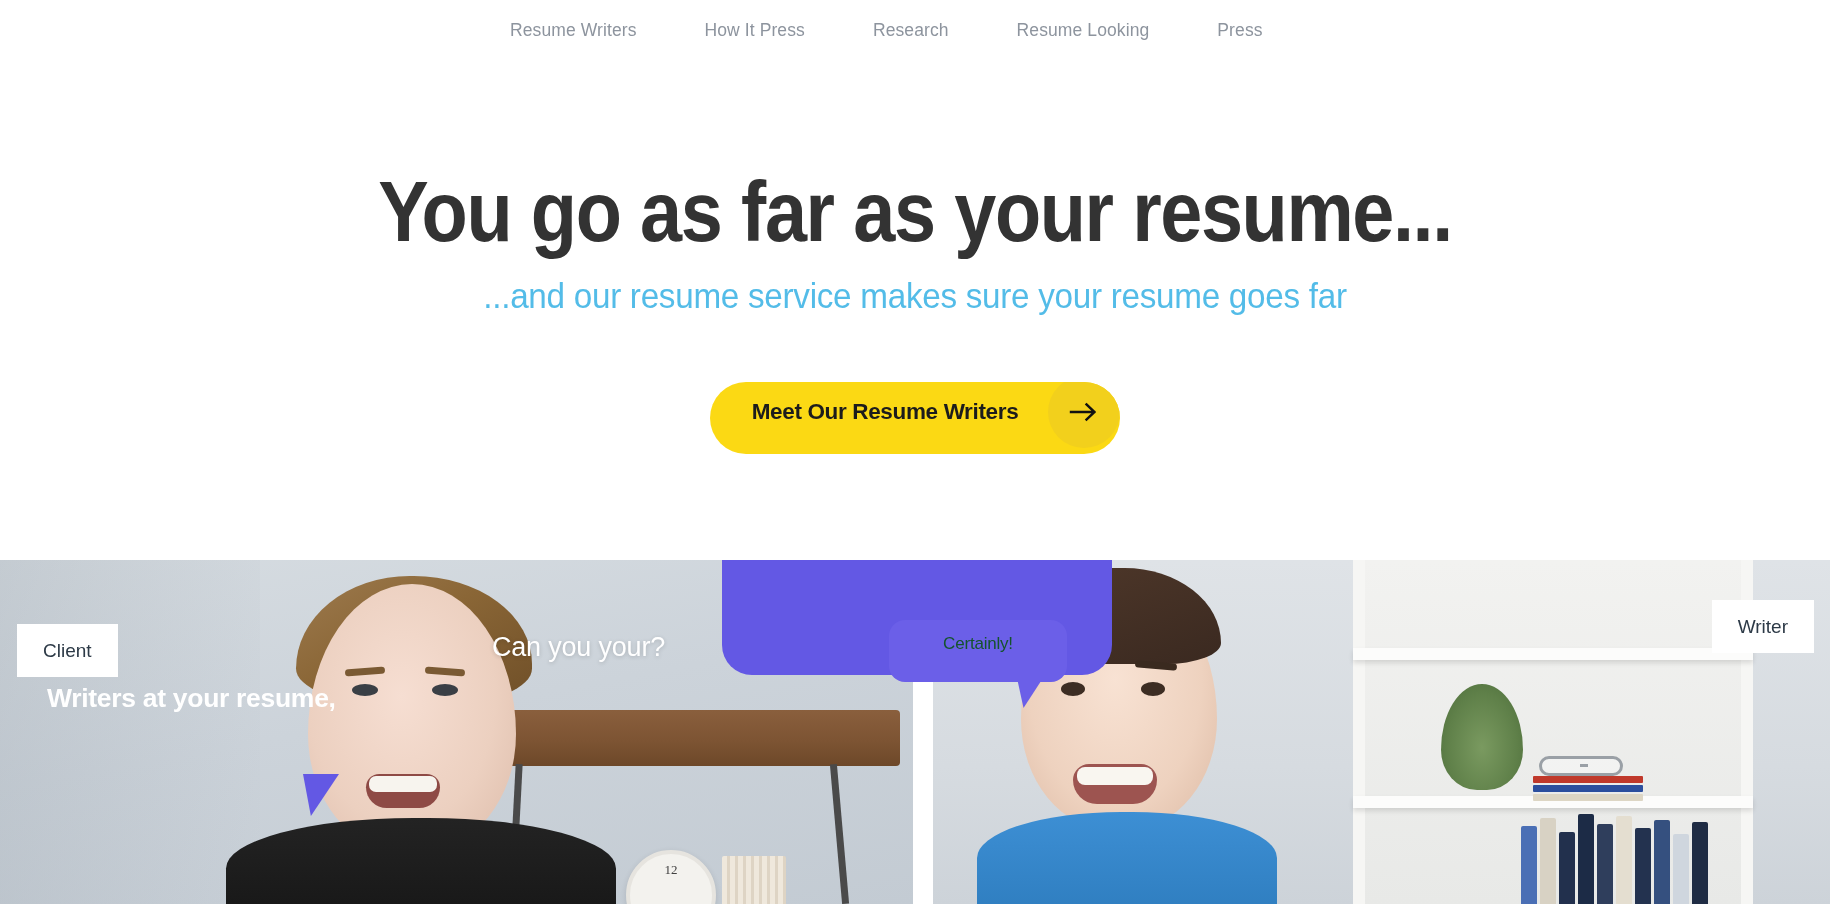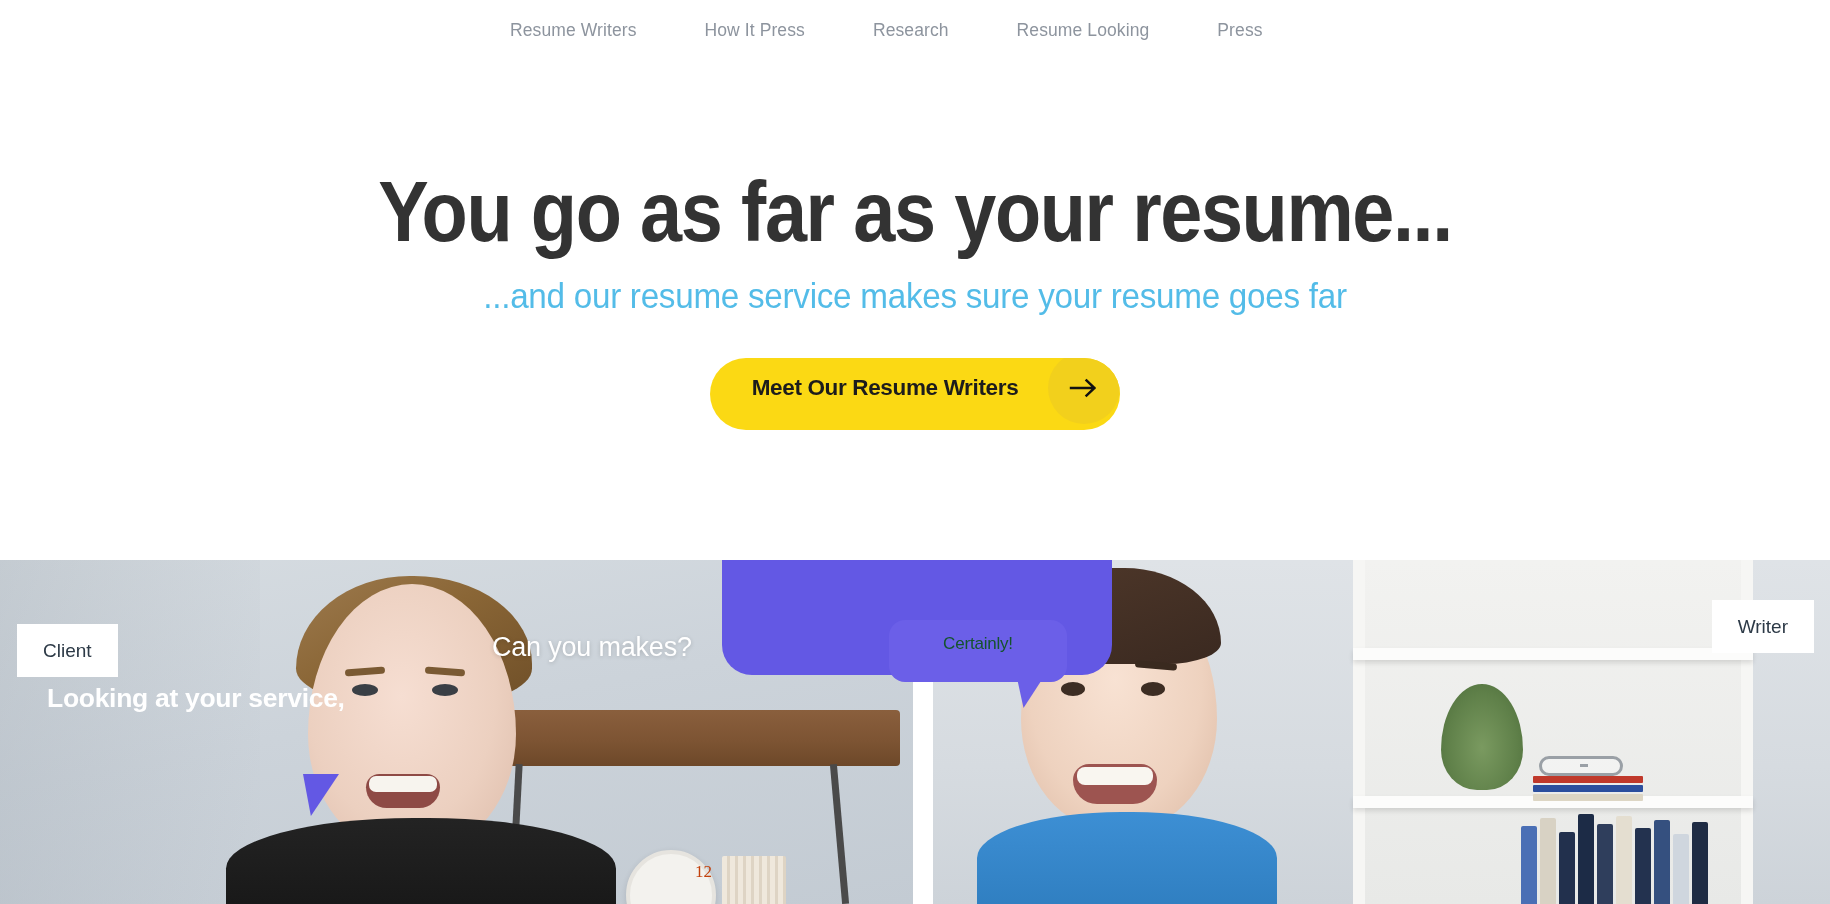--- a/index.html
+++ b/index.html
@@ -134,20 +134,21 @@
     display: inline-flex;
     align-items: center;
     height: 72px;
     padding: 0 0 12px 42px;
     background: #fbd914;
     border: none;
     border-radius: 40px;
     cursor: pointer;
     font-family: "Liberation Sans", sans-serif;
     overflow: hidden;
+    margin-top: 24px;
   }
   .cta-label {
     font-size: 22.5px;
     font-weight: 700;
     color: #1c1c1c;
     letter-spacing: -0.35px;
     white-space: nowrap;
     margin-right: 30px;
   }
   .cta-arrow-circle {
@@ -218,23 +219,23 @@
     left: 626px; top: 290px;
     width: 90px; height: 90px;
     border-radius: 50%;
     background: #f3f2ee;
     border: 4px solid #e6e4df;
     box-shadow: 0 2px 6px rgba(0,0,0,0.12);
   }
   .clock-num {
     position: absolute;
     top: 8px; left: 0; right: 0;
-    text-align: right;
-    font-size: 17px;
-    color: #c2410c;
+    text-align: center;
+    font-size: 13px;
+    color: #404040;
     font-family: "Liberation Serif", serif;
   }
   .papers {
     position: absolute;
     left: 722px; top: 296px;
     width: 64px; height: 60px;
     background: repeating-linear-gradient(90deg, #efe8dc 0 5px, #ded4c4 5px 8px);
     border-radius: 2px;
   }
   .client-head {
@@ -567,21 +568,21 @@
     <div class="client-brow brow-l"></div>
     <div class="client-brow brow-r"></div>
     <div class="client-eye eye-l"></div>
     <div class="client-eye eye-r"></div>
     <div class="client-mouth">
       <span class="client-teeth"></span>
     </div>
     <div class="client-body"></div>
 
     <div class="role-badge badge-client">Client</div>
-    <div class="caption-can-help">Can you makes?</div>
+    <div class="caption-can-help">Can you your?</div>
   </div>
 
   <div class="pane-divider"></div>
 
   <div class="video-pane pane-writer">
     <div class="writer-bg"></div>
 
     <div class="shelf-unit">
       <div class="shelf-post post-l"></div>
       <div class="shelf-post post-r"></div>
@@ -618,19 +619,19 @@
     <div class="writer-mouth">
       <span class="writer-teeth"></span>
     </div>
     <div class="writer-body"></div>
 
     <div class="role-badge badge-writer">Writer</div>
   </div>
 
   <div class="bubble-big"></div>
   <div class="bubble-big-tail"></div>
-  <div class="bubble-big-text">Looking at your service,</div>
+  <div class="bubble-big-text">Writers at your resume,</div>
 
   <div class="bubble-small"></div>
   <div class="bubble-small-tail"></div>
   <div class="bubble-small-text">Certainly!</div>
 
 </section>
 
 </body></html>

